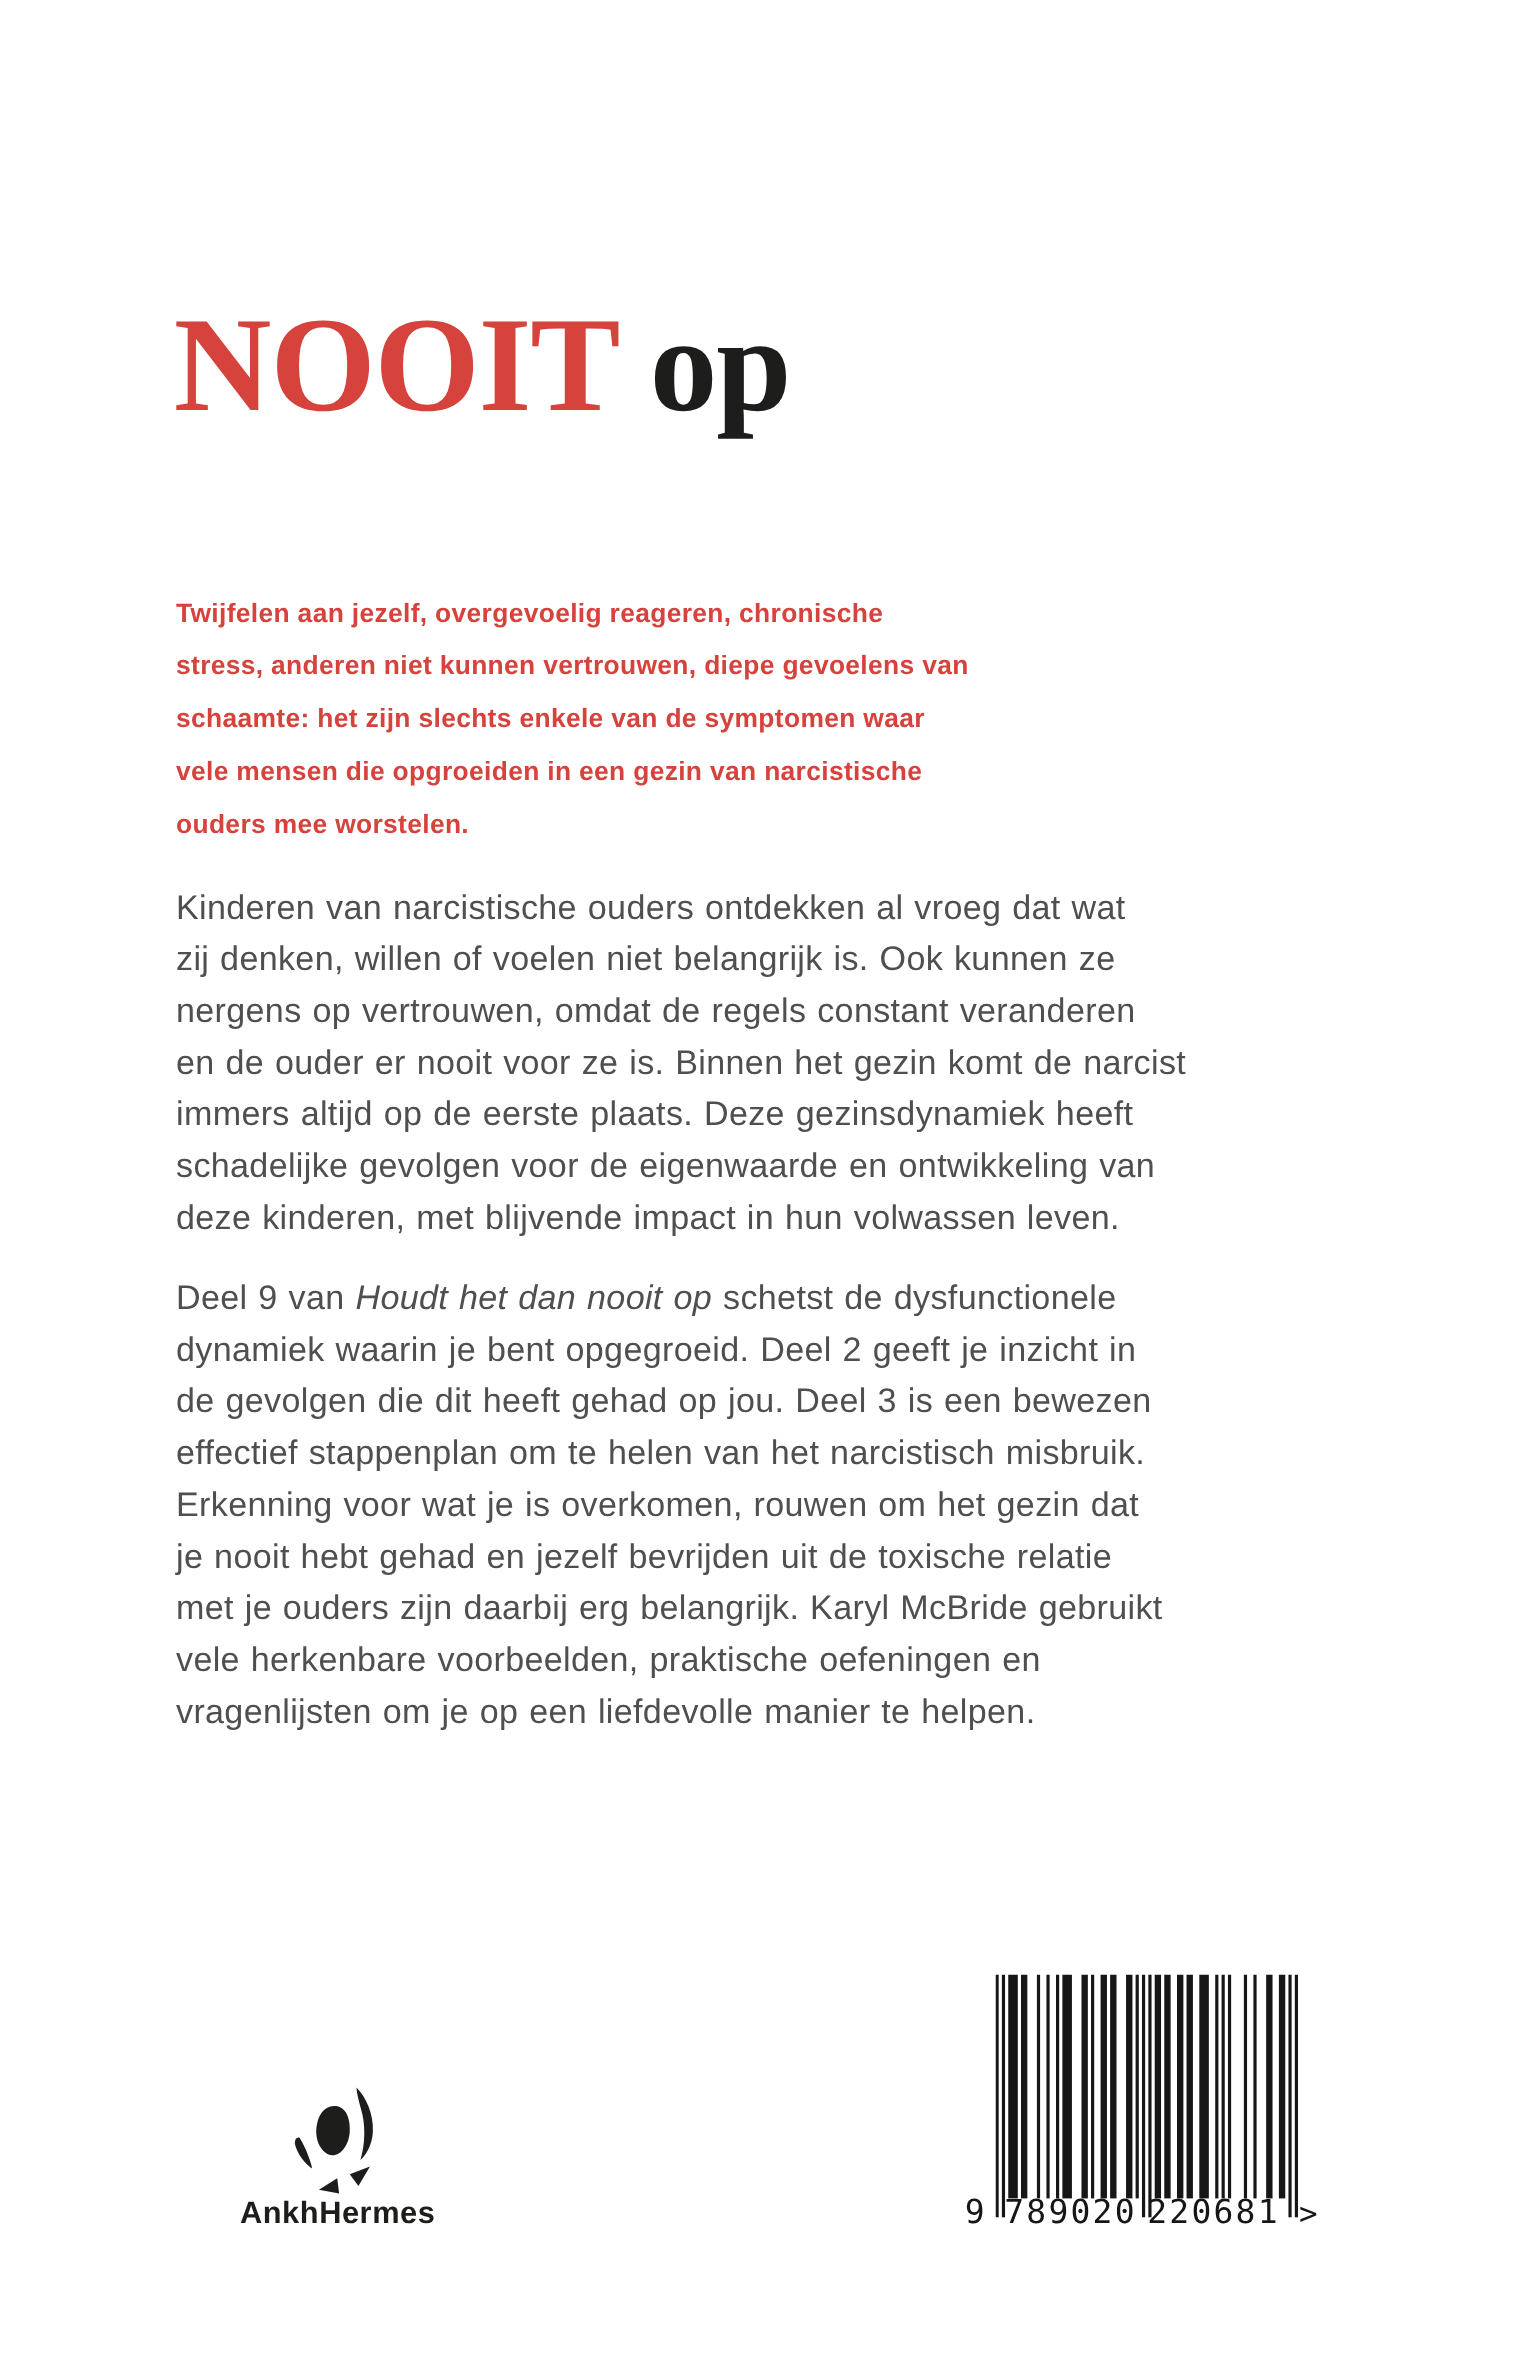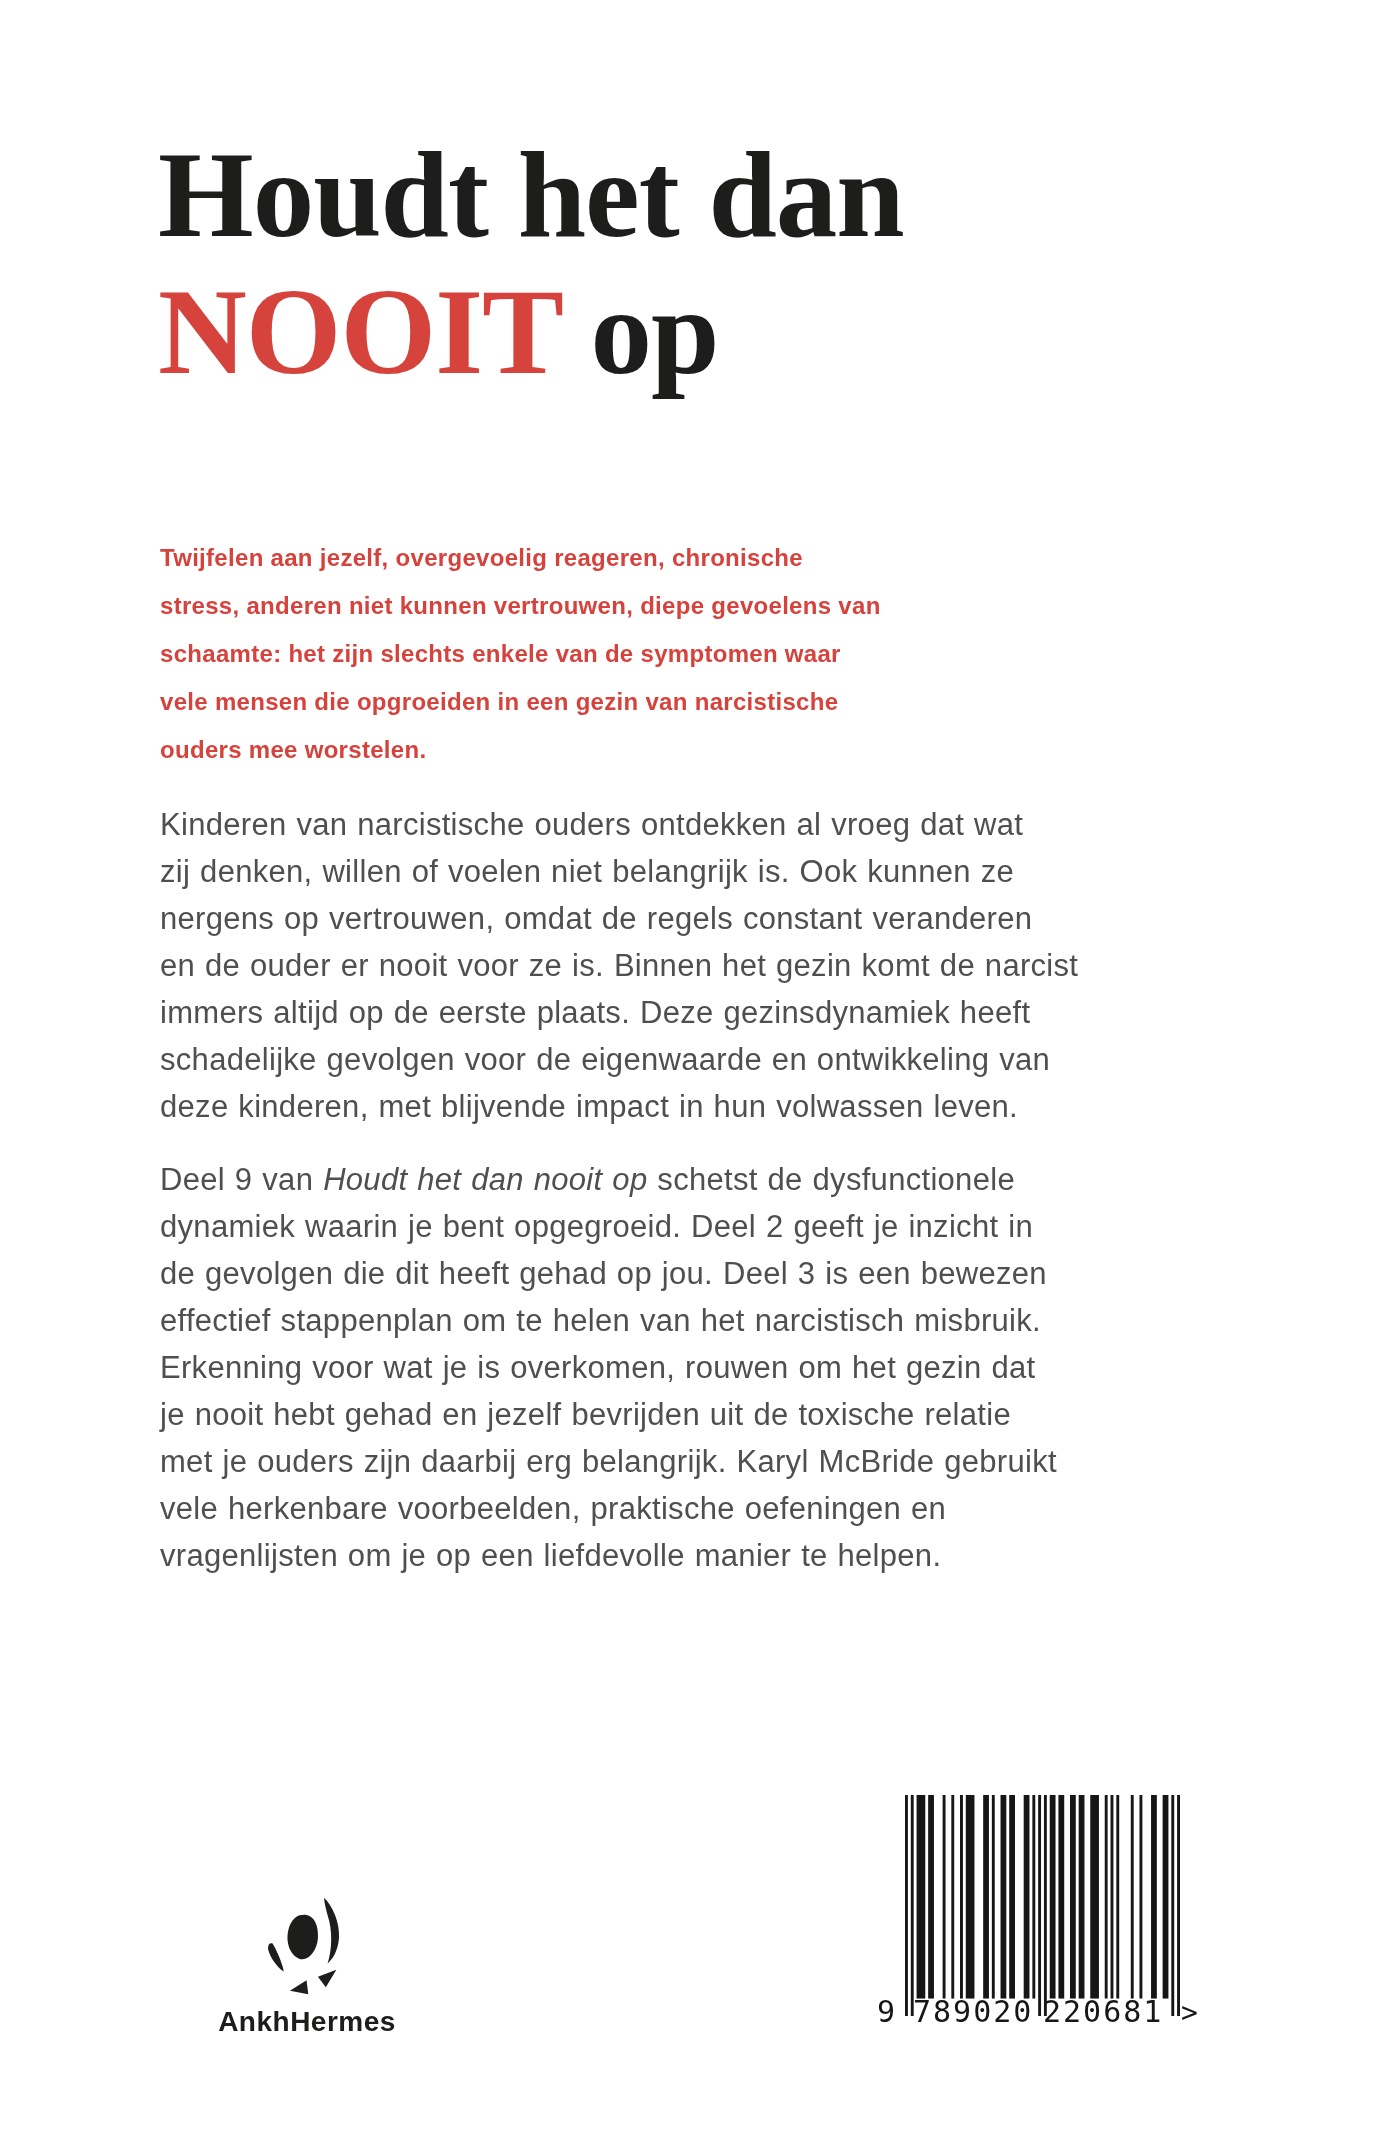--- a/index.html
+++ b/index.html
@@ -65,21 +65,21 @@
     width: 186px;
     text-align: center;
   }
   .publisher svg.ankh {
     display: block;
     margin: 0 auto;
     width: 92px; height: 100px;
   }
   .publisher .pub-name {
     display: block;
-    margin-top: 10px;
+    margin-top: 0;
     font-weight: 700;
     font-size: 28px;
     letter-spacing: 0.5px;
     color: #1d1d1b;
     white-space: nowrap;
     text-align: center;
   }
 
   
   .barcode {
@@ -106,21 +106,21 @@
   .bc-left  { left: 38px; }
   .bc-right { left: 168px; }
   .bc-mark  { left: 306px; letter-spacing: 0; font-size: 28px; top: 201px; }
 </style>
 </head>
 <body>
 
 <div class="page">
 
   <div class="title">
-    <span>Houdt het dan</span><br>
+    <br>
     <span class="accent">NOOIT</span><span> op</span>
   </div>
 
   <div class="intro">Twijfelen aan jezelf, overgevoelig reageren, chronische
 stress, anderen niet kunnen vertrouwen, diepe gevoelens van
 schaamte: het zijn slechts enkele van de symptomen waar
 vele mensen die opgroeiden in een gezin van narcistische
 ouders mee worstelen.</div>
 
   <div class="para para1">Kinderen van narcistische ouders ontdekken al vroeg dat wat

